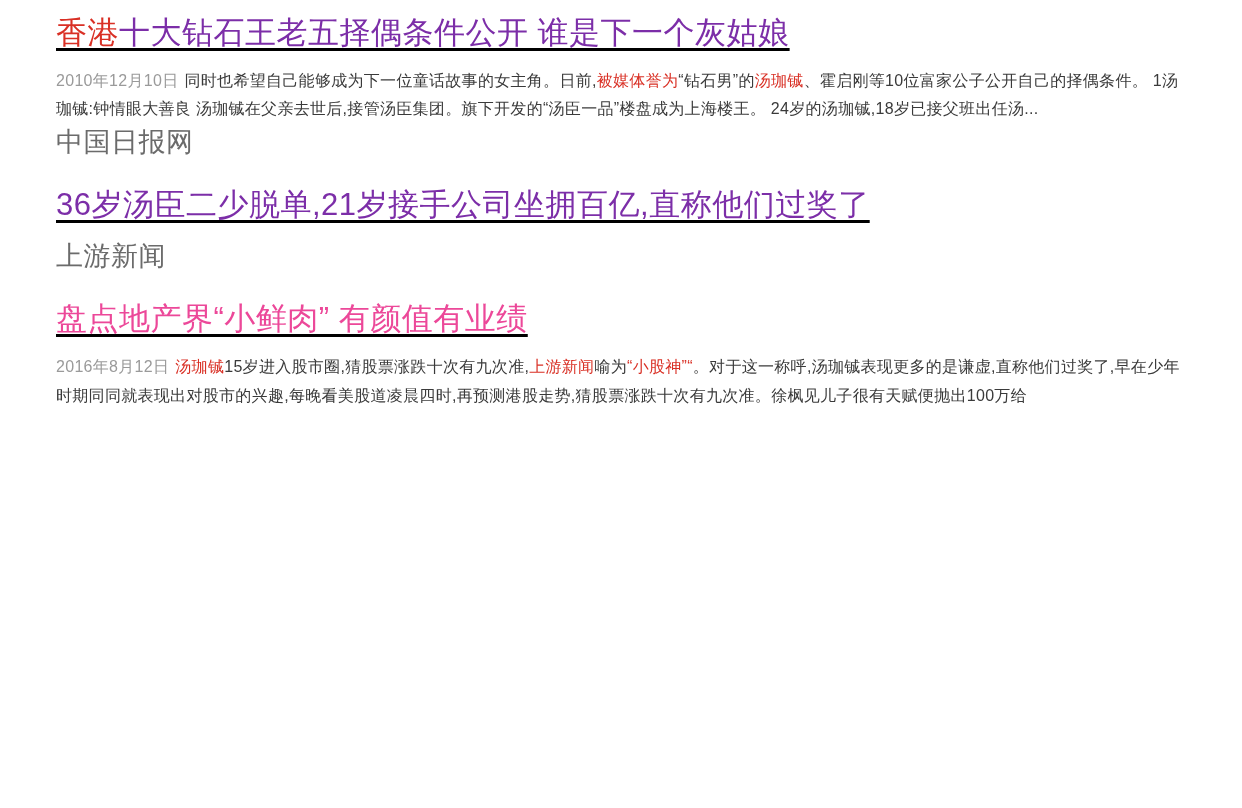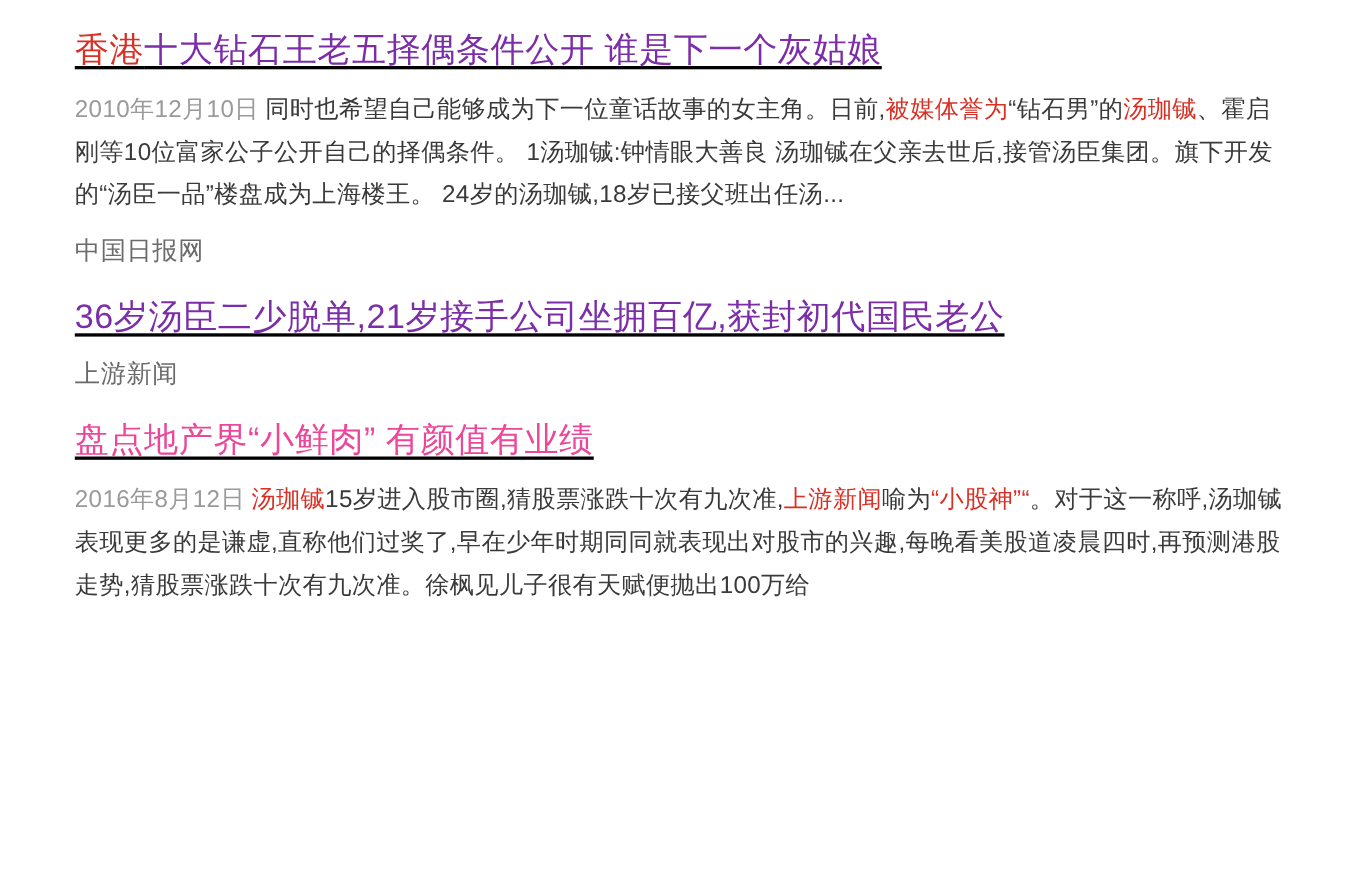--- a/index.html
+++ b/index.html
@@ -10,21 +10,21 @@
     width: 1242px;
     height: 808px;
     background: #ffffff;
     font-family: "Liberation Sans", sans-serif;
     overflow: hidden;
   }
   .page {
     position: relative;
     width: 1242px;
     height: 808px;
-    padding: 12px;
+    padding: 0;
     box-sizing: border-box;
     border-radius: 23px;
   }
   .results {
     padding: 14px 56px 0 56px;
   }
   .result {
     margin-bottom: 26px;
   }
   .result-title {
@@ -40,38 +40,37 @@
   .title-visited {
     color: #7c2ea8;
   }
   .title-link {
     color: #ec4899;
   }
   .title-red {
     color: #d93025;
   }
   .result-snippet {
-    font-size: 22px;
+    font-size: 16px;
     line-height: 1.78;
     color: #3a3a3a;
     letter-spacing: 0.3px;
     margin: 0;
     word-break: break-all;
   }
   .date {
     color: #9a9a9a;
     margin-right: 6px;
   }
   .hl {
     color: #d93025;
   }
   .source {
-    font-size: 23px;
+    font-size: 27px;
     color: #6b6b6b;
-    margin-top: 16px;
     letter-spacing: 0.5px;
   }
 </style>
 </head>
 <body>
 
 <div class="page">
   <div class="results">
 
     <div class="result">
@@ -79,21 +78,21 @@
         <span class="title-red">香港</span><span class="title-visited">十大钻石王老五择偶条件公开 谁是下一个灰姑娘</span>
       </h2>
       <p class="result-snippet">
         <span class="date">2010年12月10日</span><span>同时也希望自己能够成为下一位童话故事的女主角。日前,</span><span class="hl">被媒体誉为</span><span>“钻石男”的</span><span class="hl">汤珈铖</span><span>、霍启刚等10位富家公子公开自己的择偶条件。 1汤珈铖:钟情眼大善良 汤珈铖在父亲去世后,接管汤臣集团。旗下开发的“汤臣一品”楼盘成为上海楼王。 24岁的汤珈铖,18岁已接父班出任汤...</span>
       </p>
       <div class="source">中国日报网</div>
     </div>
 
     <div class="result">
       <h2 class="result-title">
-        <span class="title-visited">36岁汤臣二少脱单,21岁接手公司坐拥百亿,获封初代国民老公</span>
+        <span class="title-visited">36岁汤臣二少脱单,21岁接手公司坐拥百亿,直称他们过奖了</span>
       </h2>
       <div class="source">上游新闻</div>
     </div>
 
     <div class="result">
       <h2 class="result-title">
         <span class="title-link">盘点地产界“小鲜肉” 有颜值有业绩</span>
       </h2>
       <p class="result-snippet">
         <span class="date">2016年8月12日</span><span class="hl">汤珈铖</span><span>15岁进入股市圈,猜股票涨跌十次有九次准,</span><span class="hl">上游新闻</span><span>喻为</span><span class="hl">“小股神”“</span><span>。对于这一称呼,汤珈铖表现更多的是谦虚,直称他们过奖了,早在少年时期同同就表现出对股市的兴趣,每晚看美股道凌晨四时,再预测港股走势,猜股票涨跌十次有九次准。徐枫见儿子很有天赋便抛出100万给</span>

